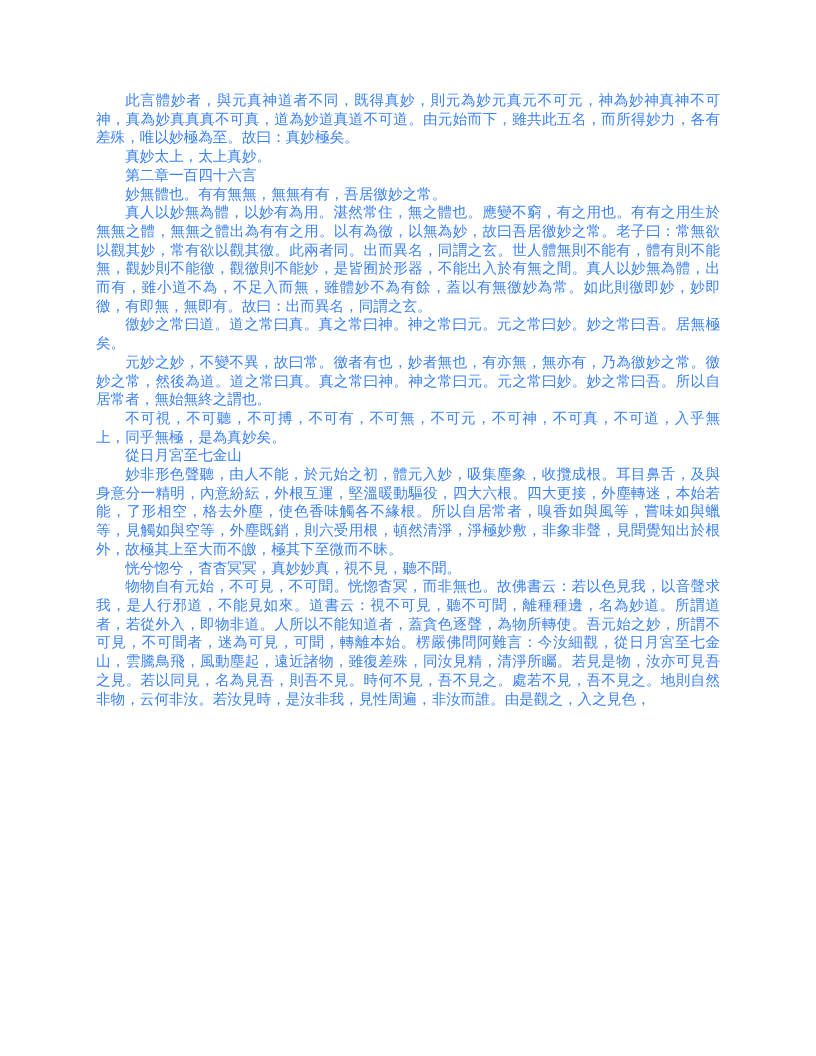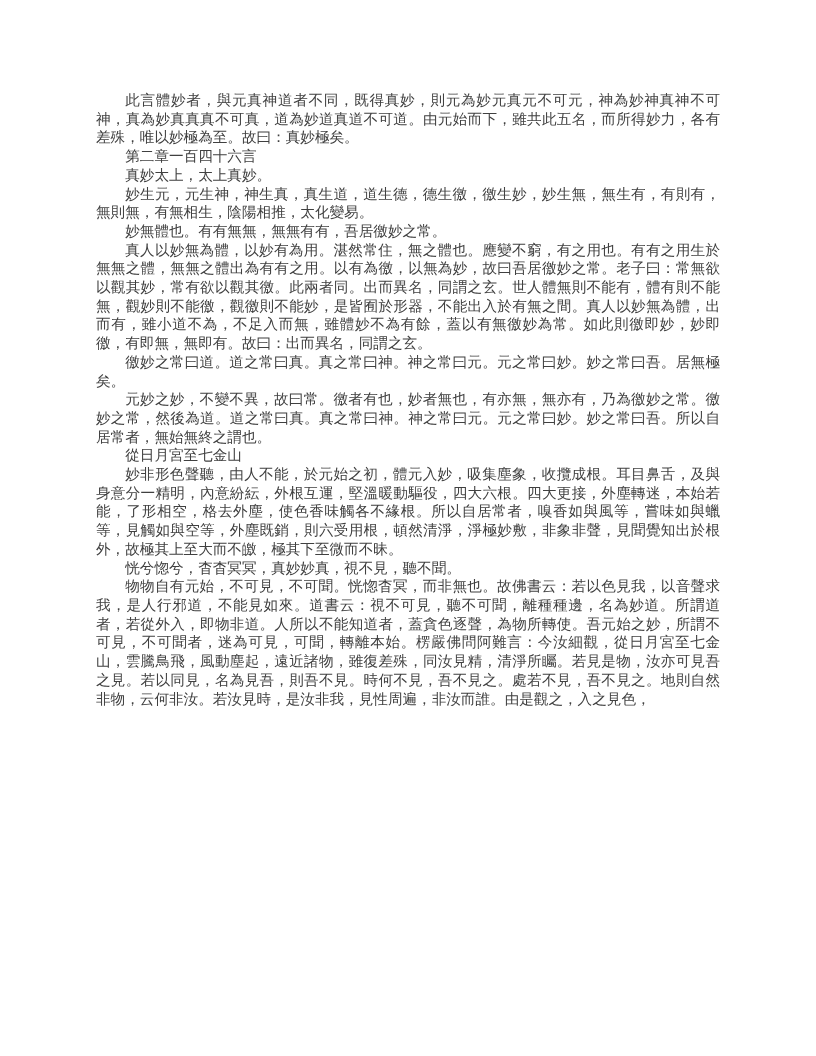--- a/index.html
+++ b/index.html
@@ -15,42 +15,42 @@
     background: #ffffff;
     overflow: hidden;
     box-sizing: border-box;
     padding: 91px 96px 0 96px;
   }
   .doc-body {
     width: 624px;
     font-family: "DejaVu Serif", "Liberation Serif", serif;
     font-size: 14.6px;
     line-height: 18.7px;
-    color: #404040;
+    color: #3b82f6;
     text-align: justify;
     text-justify: inter-ideograph;
   }
   .doc-body p {
     margin: 0;
     padding: 0;
     text-indent: 2em;
     word-break: break-all;
   }
 </style>
 </head>
 <body>
 
 <div class="page">
   <div class="doc-body">
     <p>此言體妙者，與元真神道者不同，既得真妙，則元為妙元真元不可元，神為妙神真神不可神，真為妙真真真不可真，道為妙道真道不可道。由元始而下，雖共此五名，而所得妙力，各有差殊，唯以妙極為至。故曰：真妙極矣。</p>
+    <p>真妙太上，太上真妙。</p>
     <p>第二章一百四十六言</p>
-    <p>真妙太上，太上真妙。</p>
-    <p>妙生元，元生神，神生真，真生道，道生德，德生徼，徼生妙，妙生無，無生有，有則有，無則無，有無相生，陰陽相推，太化變易。</p>
     <p>妙無體也。有有無無，無無有有，吾居徼妙之常。</p>
     <p>真人以妙無為體，以妙有為用。湛然常住，無之體也。應變不窮，有之用也。有有之用生於無無之體，無無之體出為有有之用。以有為徼，以無為妙，故曰吾居徼妙之常。老子曰：常無欲以觀其妙，常有欲以觀其徼。此兩者同。出而異名，同謂之玄。世人體無則不能有，體有則不能無，觀妙則不能徼，觀徼則不能妙，是皆囿於形器，不能出入於有無之間。真人以妙無為體，出而有，雖小道不為，不足入而無，雖體妙不為有餘，蓋以有無徼妙為常。如此則徼即妙，妙即徼，有即無，無即有。故曰：出而異名，同謂之玄。</p>
     <p>徼妙之常曰道。道之常曰真。真之常曰神。神之常曰元。元之常曰妙。妙之常曰吾。居無極矣。</p>
     <p>元妙之妙，不變不異，故曰常。徼者有也，妙者無也，有亦無，無亦有，乃為徼妙之常。徼妙之常，然後為道。道之常曰真。真之常曰神。神之常曰元。元之常曰妙。妙之常曰吾。所以自居常者，無始無終之謂也。</p>
+    <p>不可視，不可聽，不可搏，不可有，不可無，不可元，不可神，不可真，不可道，入乎無上，同乎無極，是為真妙矣。</p>
     <p>從日月宮至七金山</p>
     <p>妙非形色聲聽，由人不能，於元始之初，體元入妙，吸集塵象，收攬成根。耳目鼻舌，及與身意分一精明，內意紛紜，外根互運，堅溫暖動驅役，四大六根。四大更接，外塵轉迷，本始若能，了形相空，格去外塵，使色香味觸各不緣根。所以自居常者，嗅香如與風等，嘗味如與蠟等，見觸如與空等，外塵既銷，則六受用根，頓然清淨，淨極妙敷，非象非聲，見聞覺知出於根外，故極其上至大而不皦，極其下至微而不昧。</p>
     <p>恍兮惚兮，杳杳冥冥，真妙妙真，視不見，聽不聞。</p>
     <p>物物自有元始，不可見，不可聞。恍惚杳冥，而非無也。故佛書云：若以色見我，以音聲求我，是人行邪道，不能見如來。道書云：視不可見，聽不可聞，離種種邊，名為妙道。所謂道者，若從外入，即物非道。人所以不能知道者，蓋貪色逐聲，為物所轉使。吾元始之妙，所謂不可見，不可聞者，迷為可見，可聞，轉離本始。楞嚴佛問阿難言：今汝細觀，從日月宮至七金山，雲騰鳥飛，風動塵起，遠近諸物，雖復差殊，同汝見精，清淨所矚。若見是物，汝亦可見吾之見。若以同見，名為見吾，則吾不見。時何不見，吾不見之。處若不見，吾不見之。地則自然非物，云何非汝。若汝見時，是汝非我，見性周遍，非汝而誰。由是觀之，入之見色，</p>
   </div>
 </div>
 
 </body></html>

